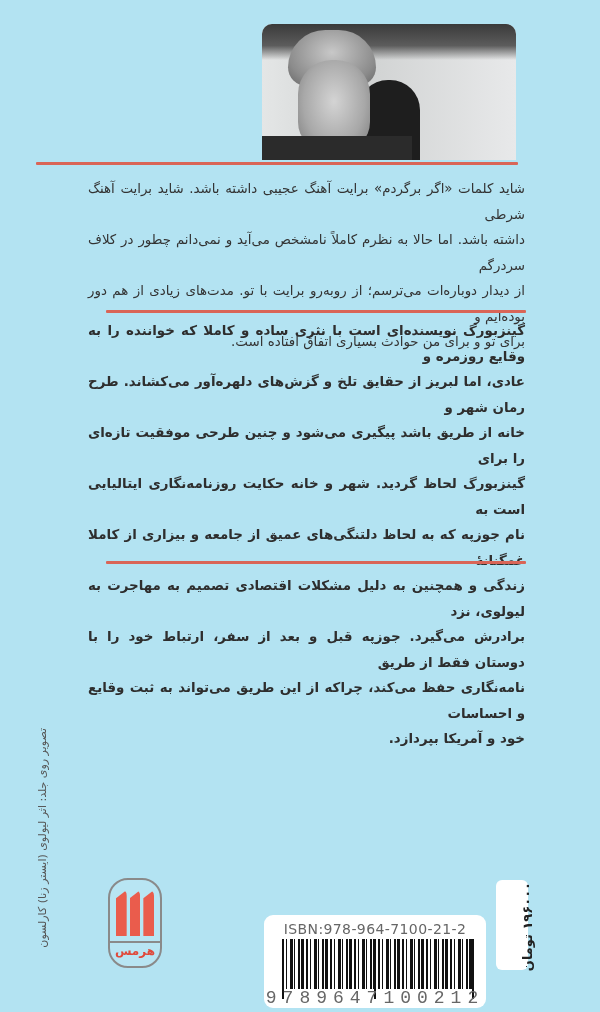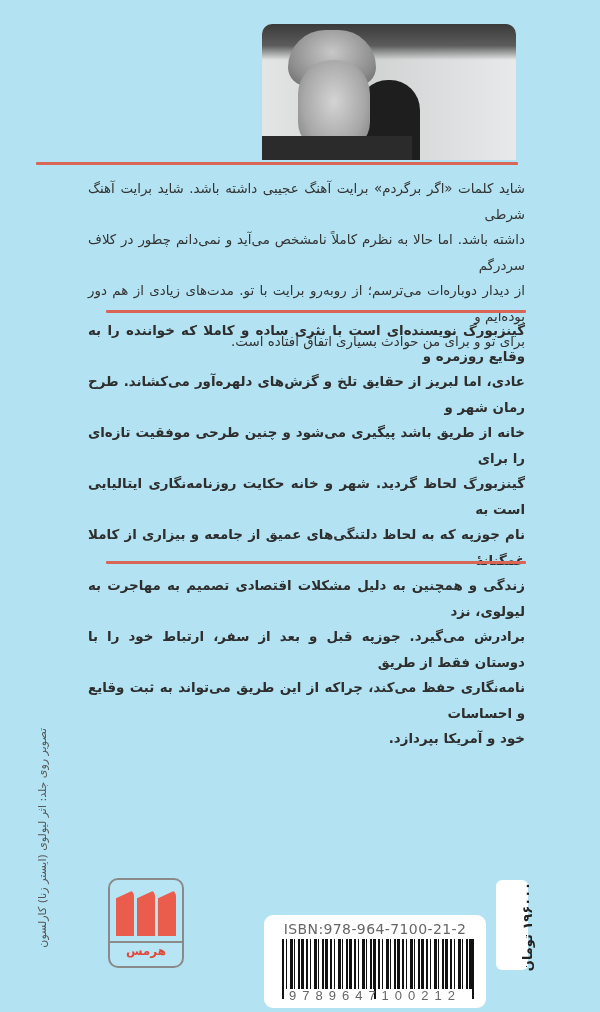--- a/index.html
+++ b/index.html
@@ -48,22 +48,22 @@
     .quote { left: 88px; top: 176px; width: 437px; line-height: 25.5px; color: #333; }
     .desc  { left: 88px; top: 318px; width: 437px; line-height: 25.5px; font-weight: bold; color: #2e2e2e; font-size: 13.4px; }
 
     .caption {
       position: absolute; left: 36px; top: 928px;
       transform: rotate(-90deg); transform-origin: 0 0;
       font-size: 11px; color: #555; white-space: nowrap; direction: rtl;
       width: 200px; text-align: center;
     }
     .logo {
-      position: absolute; left: 108px; top: 878px; width: 76px; height: 90px;
-      border: 2px solid #8a8a8a; border-radius: 10px; box-sizing: border-box;
+      position: absolute; left: 108px; top: 878px; width: 54px; height: 90px;
+      border: 2px solid #8a8a8a; border-radius: 20px; box-sizing: border-box;
       background: #b8e5f3;
     }
     .logo .books { position: absolute; left: 6px; top: 10px; right: 6px; height: 46px; display: flex; gap: 3px; }
     .logo .book {
       flex: 1; background: #ea5c4c;
       border-radius: 6px 6px 0 0;
       clip-path: polygon(0 18%, 100% 0, 100% 100%, 0 100%);
     }
     .logo .divider { position: absolute; left: 0; right: 0; top: 61px; height: 2px; background: #8a8a8a; }
     .logo .name {
@@ -81,21 +81,21 @@
     .bars {
       position: absolute; left: 18px; top: 24px; width: 192px; height: 50px;
       background: repeating-linear-gradient(90deg,
         #111 0 2px, #fff 2px 4px, #111 4px 5px, #fff 5px 8px,
         #111 8px 11px, #fff 11px 12px, #111 12px 13px, #fff 13px 16px,
         #111 16px 18px, #fff 18px 19px, #111 19px 22px, #fff 22px 24px);
     }
     .guard { position: absolute; top: 24px; width: 2px; height: 60px; background: #111; }
     .isbn-bottom {
       position: absolute; left: 0; right: 0; top: 73px; text-align: center;
-      font-family: Liberation Sans, sans-serif; font-size: 13px; color: #666; letter-spacing: 6px;
+      font-family: Liberation Mono, monospace; font-size: 18px; color: #666; letter-spacing: 6px;
       background: transparent;
     }
     .price-box {
       position: absolute; left: 496px; top: 880px; width: 32px; height: 90px;
       background: #ffffff; border-radius: 6px;
     }
     .price-text {
       position: absolute; left: 24px; top: 86px;
       transform: rotate(-90deg); transform-origin: 0 0;
       width: 84px; text-align: center; white-space: nowrap; direction: rtl;

